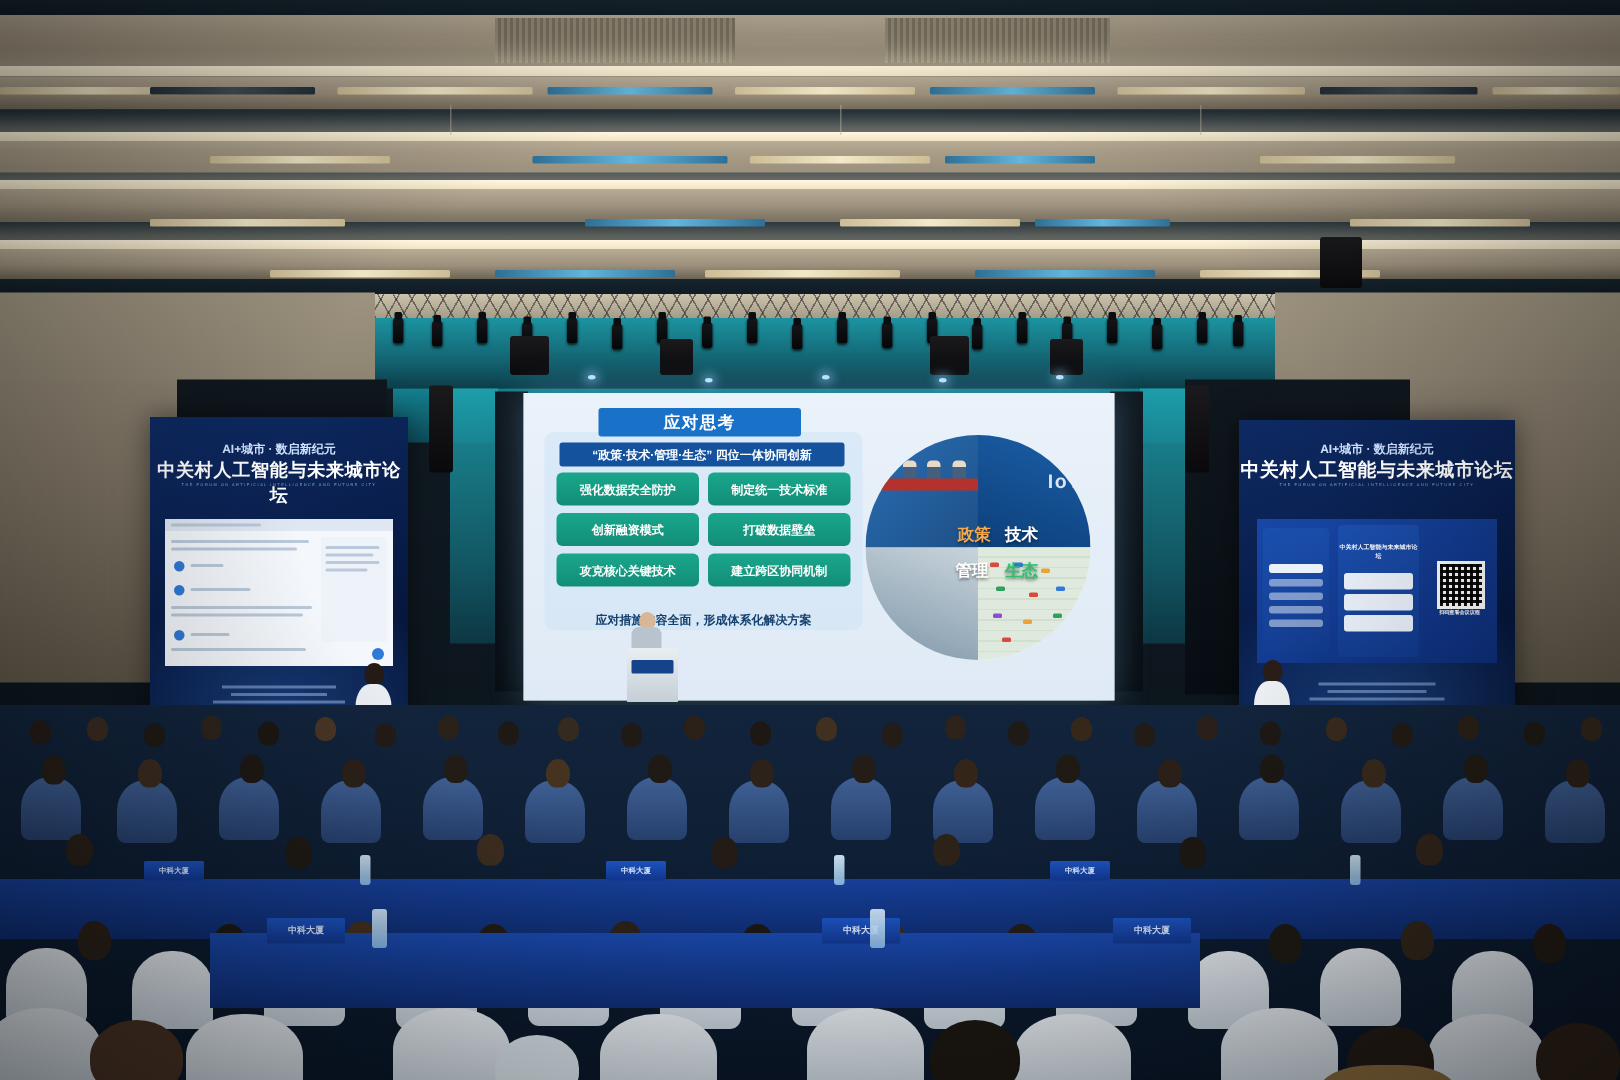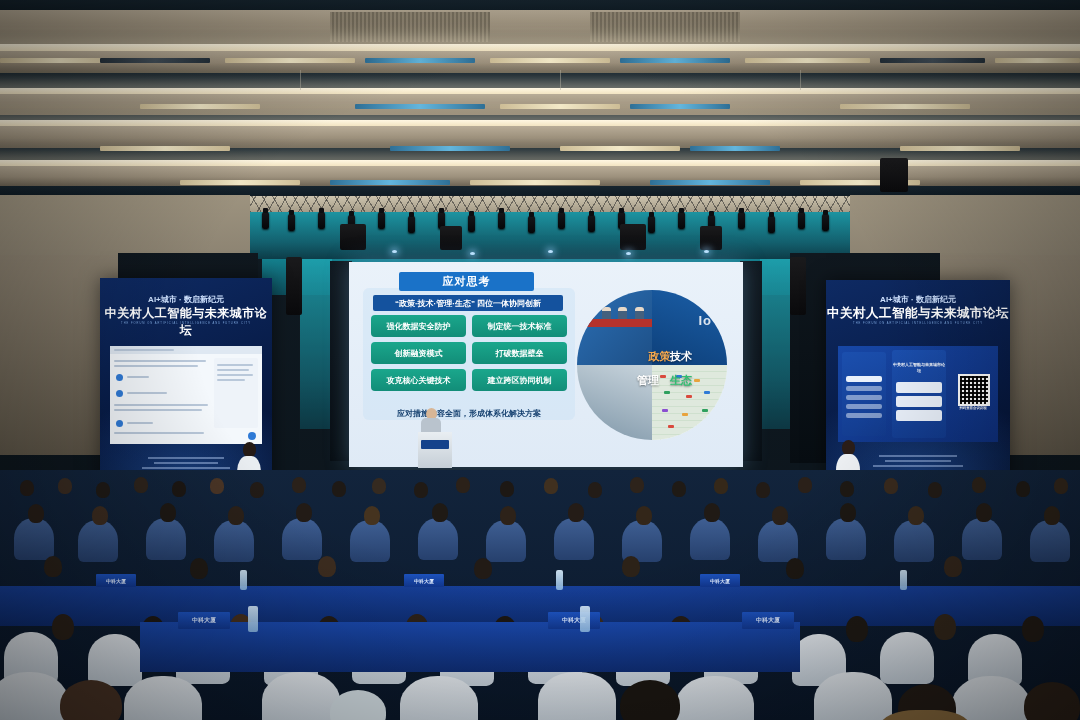--- a/index.html
+++ b/index.html
@@ -268,21 +268,21 @@
           <div class="logodot" style="left:42px;top:14px;background:#e8a33d;"></div>
           <div class="logodot" style="left:12px;top:26px;background:#2fa05e;"></div>
           <div class="logodot" style="left:34px;top:30px;background:#d94a3d;"></div>
           <div class="logodot" style="left:52px;top:26px;background:#2f7ad6;"></div>
           <div class="logodot" style="left:10px;top:44px;background:#8a4fd0;"></div>
           <div class="logodot" style="left:30px;top:48px;background:#e8a33d;"></div>
           <div class="logodot" style="left:50px;top:44px;background:#2fa05e;"></div>
           <div class="logodot" style="left:16px;top:60px;background:#d94a3d;"></div>
           <div class="logodot" style="left:42px;top:62px;background:#2f7ad6;"></div>
         </div>
-        <span class="qtxt" style="left:41%;top:39%;color:#f6a94e;margin-left:10px;">政策</span>
+        <span class="qtxt" style="left:41%;top:39%;color:#f6a94e;">政策</span>
         <span class="qtxt" style="left:62%;top:39%;color:#ffffff;">技术</span>
         <span class="qtxt" style="left:40%;top:55%;color:#ffffff;">管理</span>
         <span class="qtxt" style="left:62%;top:55%;color:#2fbf71;">生态</span>
       </div>
     </div>
   </div>
 
   <div class="spkhead"></div>
   <div class="spkbody"></div>
   <div class="podium">

